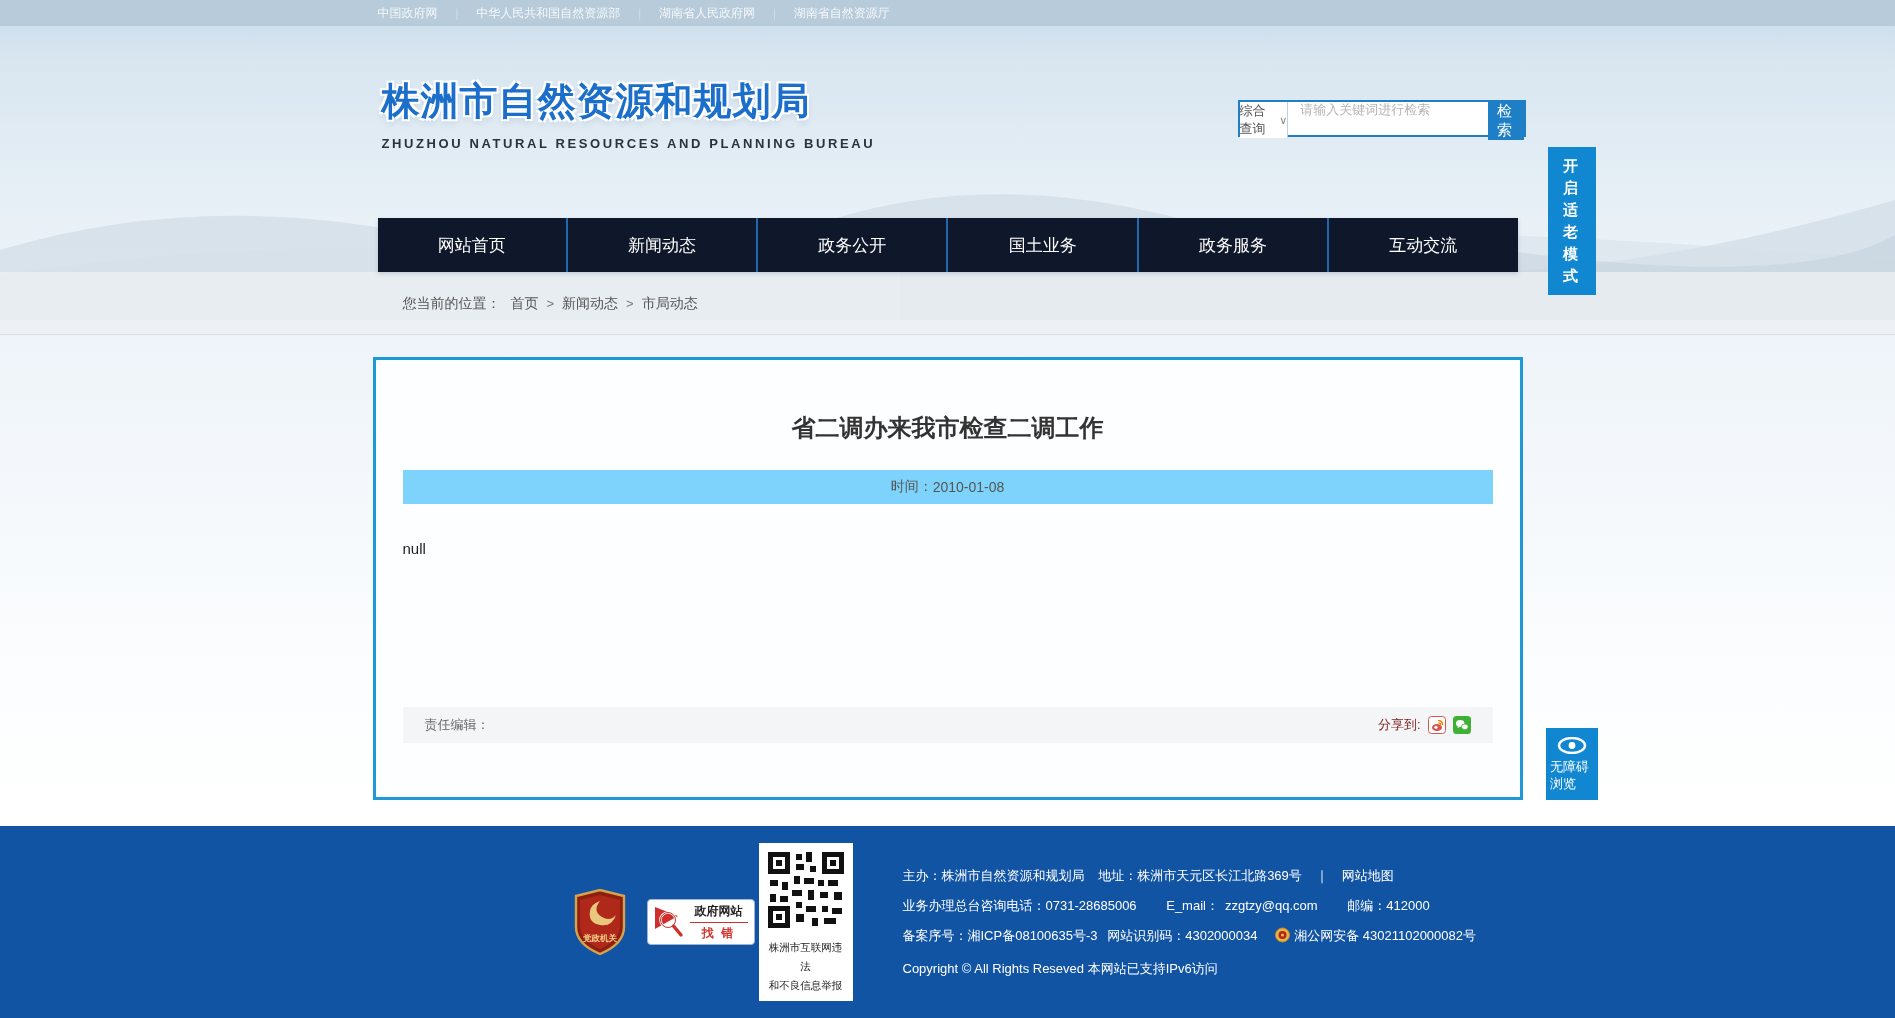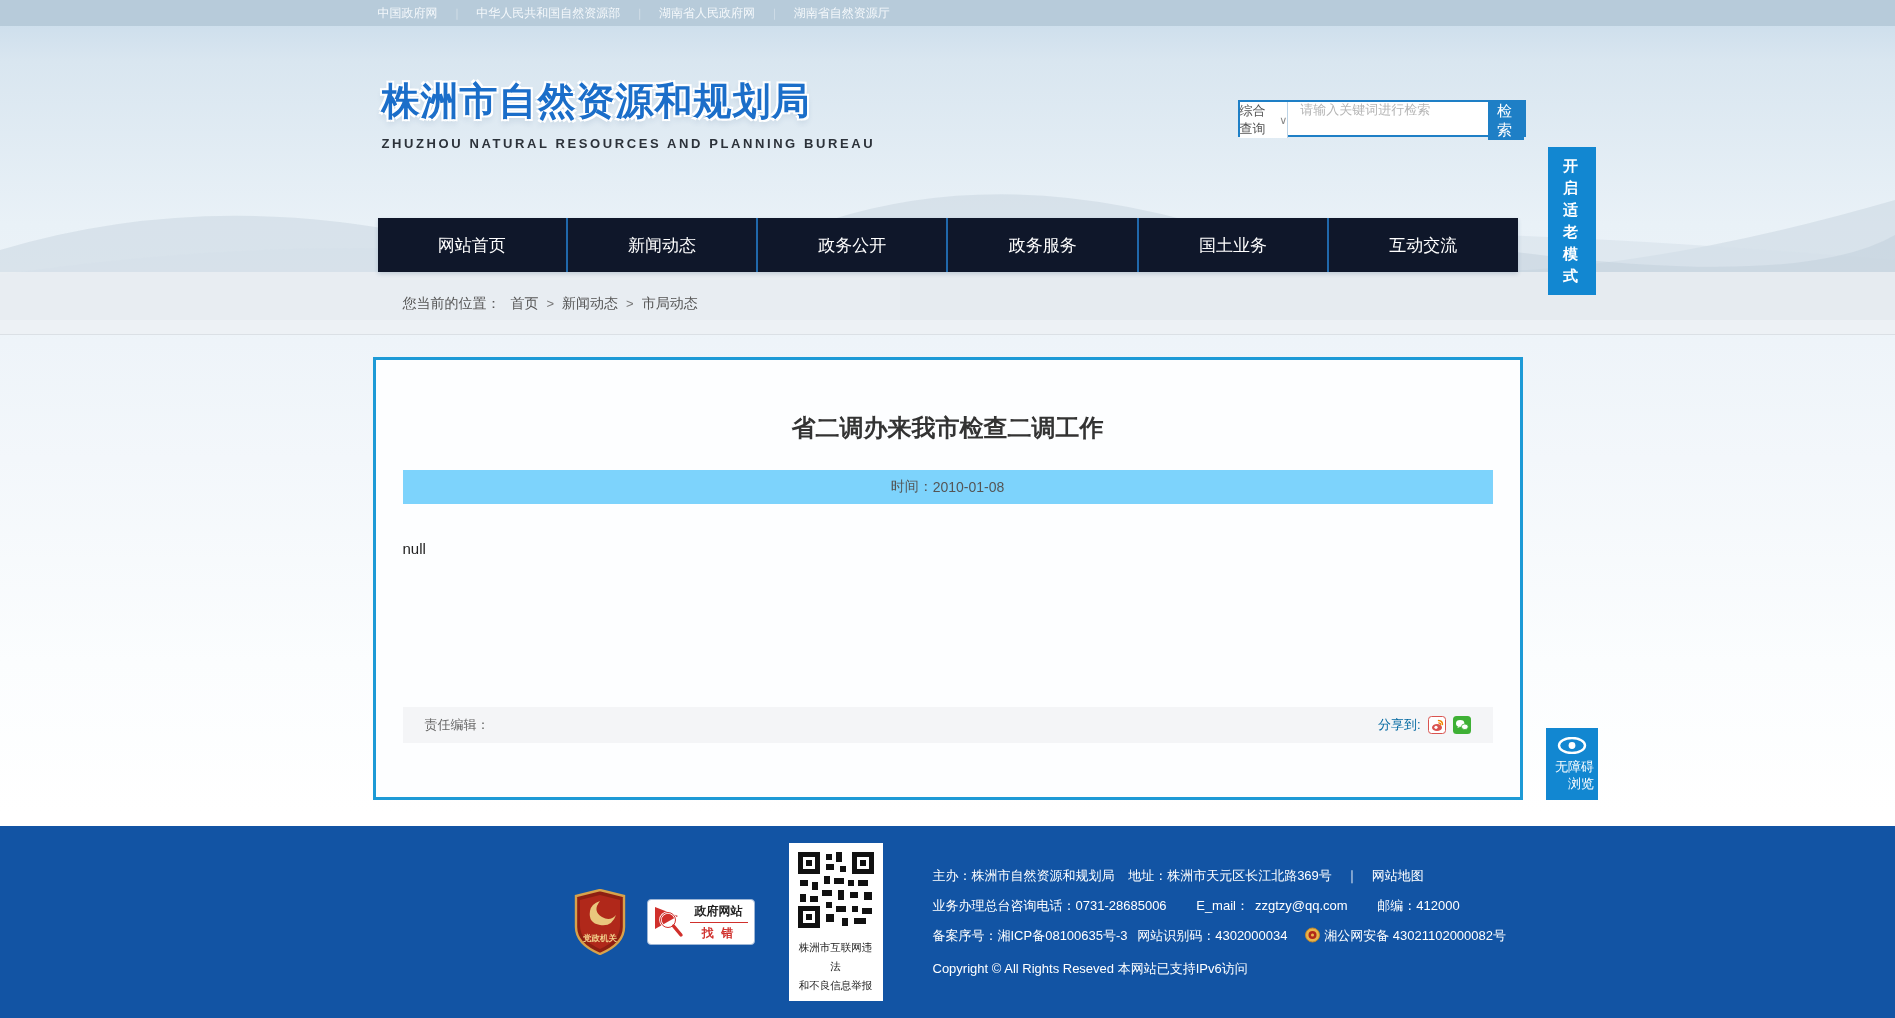--- a/index.html
+++ b/index.html
@@ -46,21 +46,21 @@
   }
 
   
   .elder-btn {
     position:absolute; z-index:9; left:1548px; top:119px; width:48px; padding:8px 7px;
     background:#1287d1; color:#fff; font-size:15px; font-weight:bold; line-height:22px;
     letter-spacing:3px; text-align:center; cursor:pointer;margin-top:28px;
   }
   .access-btn {
     position:absolute; z-index:9; left:1546px; top:728px; width:52px; padding:7px 4px 8px;
-    background:#1287d1; color:#fff; font-size:13px; line-height:17px; text-align:right; cursor:pointer;
+    background:#1287d1; color:#fff; font-size:13px; line-height:17px; text-align:left; cursor:pointer;
   }
   .access-btn svg { display:block; margin:2px auto 4px; }
 
   
   .navbar { position:relative; z-index:5; }
   .navbar ul { list-style:none; display:flex; height:54px; background:#0f172a; box-shadow:0 2px 4px rgba(30,60,100,.18); }
   .navbar li {
     flex:1; display:flex; align-items:center; justify-content:center;
     color:#fff; font-size:17px; cursor:pointer; border-right:2px solid #2068ab;
   }
@@ -81,30 +81,30 @@
   .article-title { margin-top:52px; text-align:center; font-size:24px; font-weight:bold; color:#333; }
   .article-meta {
     margin-top:26px; height:34px; background:#7dd3fc; display:flex;
     align-items:center; justify-content:center; font-size:14px; color:#555;
   }
   .article-body { height:203px; padding-top:36px; font-size:15px; color:#222; }
   .article-foot {
     height:36px; background:#f4f5f7; display:flex; align-items:center;
     justify-content:space-between; padding:0 22px; font-size:13px; color:#666;
   }
-  .share { display:flex; align-items:center; gap:7px; color:#0369a1; }
+  .share { display:flex; align-items:center; gap:7px; color:#7f1d1d; }
   .share .sicon { width:18px; height:18px; cursor:pointer; display:inline-block; }
 
   
   .footer { position:absolute; z-index:6; left:0; bottom:0; width:1895px; height:192px; background:#1254a4; }
   .footer .wrap { display:flex; align-items:center; height:192px; padding-left:195px; }
   .badge-party { width:54px; height:66px; margin-right:20px; cursor:pointer; }
   .badge-finderr {
     width:108px; height:46px; background:#fff; border:1px solid #9db6d6; border-radius:4px;
-    display:flex; align-items:center; padding:4px 6px; gap:6px; cursor:pointer; margin-right:34px;
+    display:flex; align-items:center; padding:4px 6px; gap:6px; cursor:pointer; margin-right:4px;
   }
   .fe-text { flex:1; text-align:center; }
   .fe-top { font-size:12px; font-weight:bold; color:#222; border-bottom:1px solid #d0302c; padding-bottom:2px; }
   .fe-bottom { font-size:12px; font-weight:bold; color:#d0302c; padding-top:2px; letter-spacing:2px; }
   .qr-box { width:94px; background:#fff; padding:7px 7px 6px; margin-right:50px; text-align:center; }
   .qr-caption { margin-top:4px; font-size:10.5px; color:#222; line-height:19px; }
   .f-lines { color:#fff; font-size:13px; }
   .f-lines .row { line-height:30px; white-space:nowrap; }
   .f-lines a { color:#fff; text-decoration:none; cursor:pointer; }
   .gap1 { margin-left:10px; } .gap2 { margin-left:26px; } .gap3 { margin-left:6px; }
@@ -162,22 +162,22 @@
   <div>无障碍</div>
   <div>浏览</div>
 </div>
 
 <div class="navbar">
   <div class="wrap">
     <ul>
       <li>网站首页</li>
       <li>新闻动态</li>
       <li>政务公开</li>
+      <li>国土业务</li>
       <li>政务服务</li>
-      <li>国土业务</li>
       <li>互动交流</li>
     </ul>
   </div>
 </div>
 
 <div class="crumb-band">
   <div class="wrap">
     <span>您当前的位置：</span>
     <span style="width:10px"></span>
     <a>首页</a>

